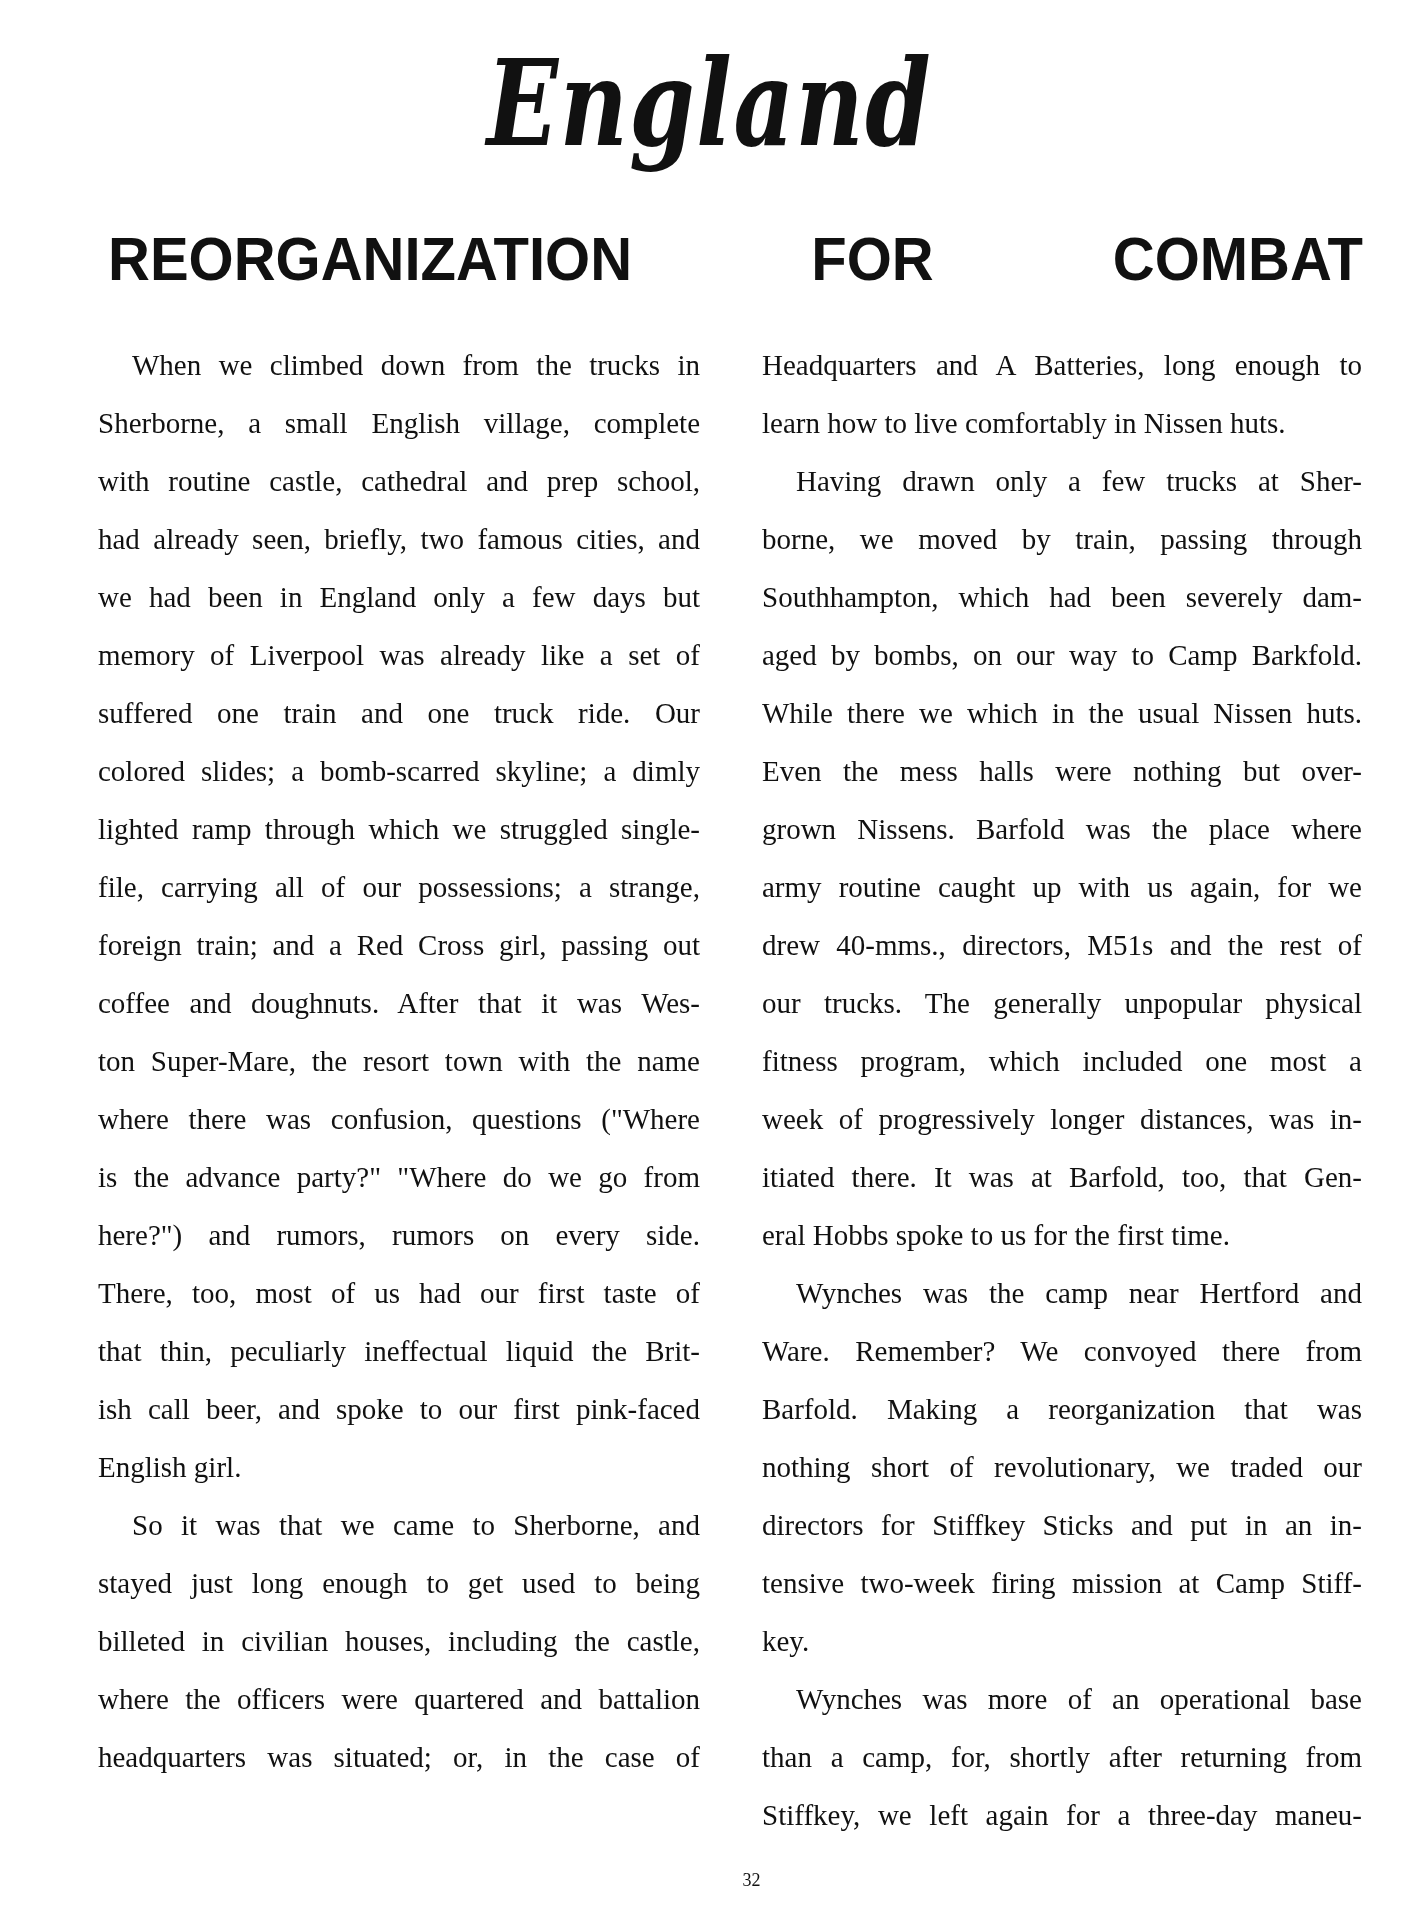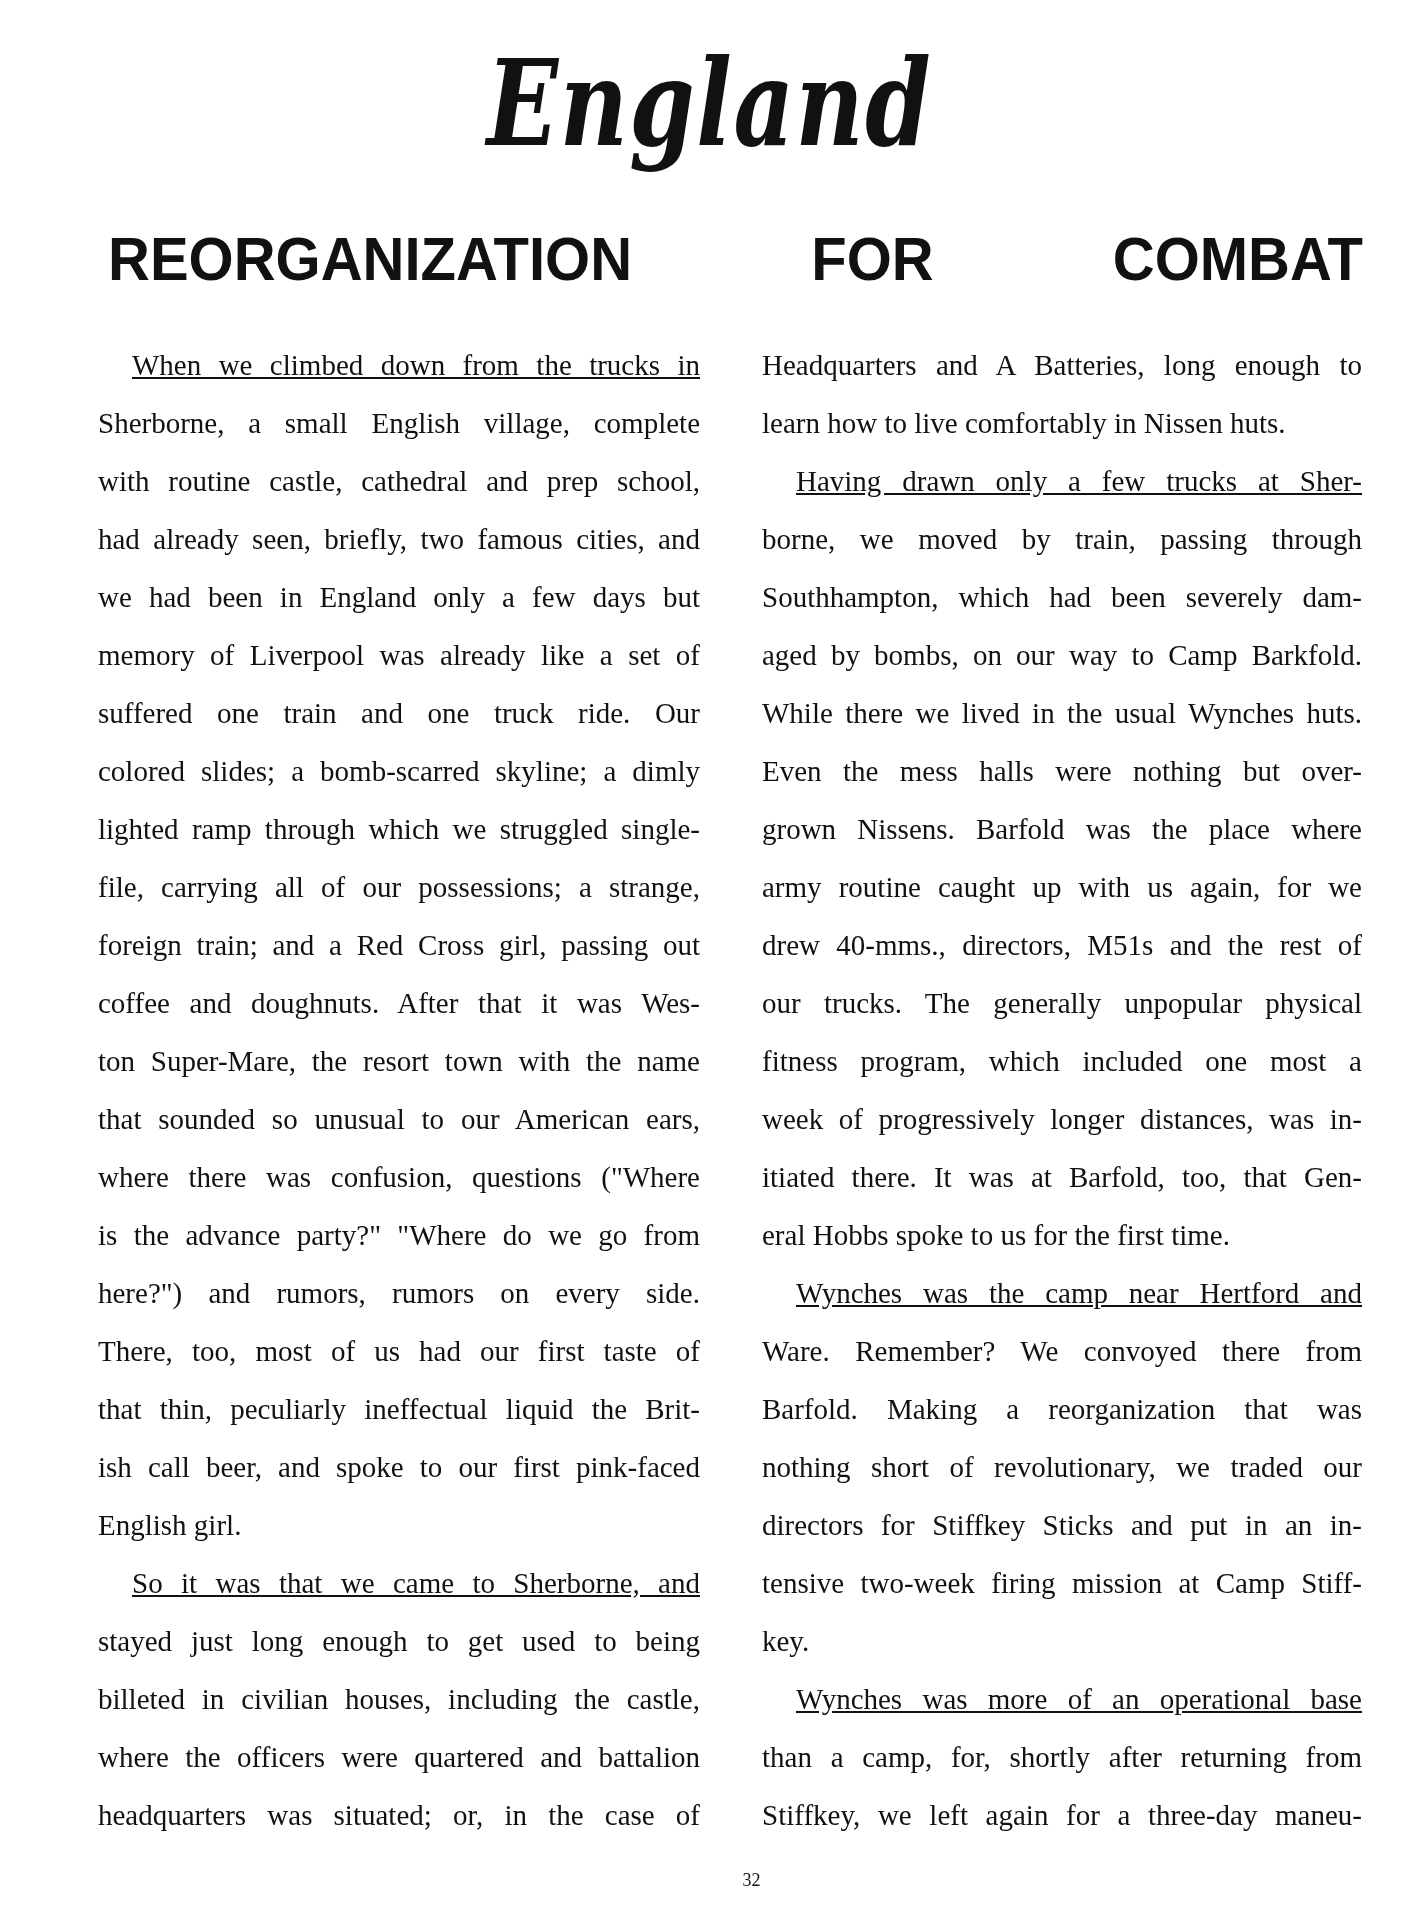--- a/index.html
+++ b/index.html
@@ -19,21 +19,21 @@
   }
   .col { position: absolute; top: 336px; }
   .col.left { left: 98px; width: 602px; }
   .col.right { left: 762px; width: 600px; }
   .line {
     font-family: "Liberation Serif", serif; font-size: 29px; height: 58px; line-height: 58px;
     text-align: justify; text-align-last: justify; white-space: nowrap; overflow: visible;
     display: block;
   }
   .line.last { text-align-last: left; }
-  .line.indent { padding-left: 34px; text-decoration: underline; }
+  .line.indent { padding-left: 34px; }
   .page-number {
     position: absolute; left: 0; width: 1419px; top: 1868px; text-align: center;
     font-family: "Liberation Serif", serif; font-size: 18px; line-height: 24px; padding-left: 42px;
   }
 </style>
 </head>
 <body>
 
 <div class="page">
   <div class="script-title">England</div>
@@ -46,42 +46,41 @@
       <span class="line">had already seen, briefly, two famous cities, and</span>
       <span class="line">we had been in England only a few days but</span>
       <span class="line">memory of Liverpool was already like a set of</span>
       <span class="line">suffered one train and one truck ride.  Our</span>
       <span class="line">colored slides; a bomb-scarred skyline; a dimly</span>
       <span class="line">lighted ramp through which we struggled single-</span>
       <span class="line">file, carrying all of our possessions; a strange,</span>
       <span class="line">foreign train; and a Red Cross girl, passing out</span>
       <span class="line">coffee and doughnuts.  After that it was Wes-</span>
       <span class="line">ton Super-Mare, the resort town with the name</span>
-      <span class="line">that sounded so unusual to our American ears,</span>
       <span class="line">where there was confusion, questions ("Where</span>
       <span class="line">is the advance party?" "Where do we go from</span>
       <span class="line">here?") and rumors, rumors on every side.</span>
       <span class="line">There, too, most of us had our first taste of</span>
       <span class="line">that thin, peculiarly ineffectual liquid the Brit-</span>
       <span class="line">ish call beer, and spoke to our first pink-faced</span>
       <span class="line last">English girl.</span>
       <span class="line indent">So it was that we came to Sherborne, and</span>
       <span class="line">stayed just long enough to get used to being</span>
       <span class="line">billeted in civilian houses, including the castle,</span>
       <span class="line">where the officers were quartered and battalion</span>
       <span class="line">headquarters was situated; or, in the case of</span>
     </div>
   <div class="col right">
       <span class="line">Headquarters and A Batteries, long enough to</span>
       <span class="line last">learn how to live comfortably in Nissen huts.</span>
       <span class="line indent">Having drawn only a few trucks at Sher-</span>
       <span class="line">borne, we moved by train, passing through</span>
       <span class="line">Southhampton, which had been severely dam-</span>
       <span class="line">aged by bombs, on our way to Camp Barkfold.</span>
-      <span class="line">While there we lived in the usual Wynches huts.</span>
+      <span class="line">While there we which in the usual Nissen huts.</span>
       <span class="line">Even the mess halls were nothing but over-</span>
       <span class="line">grown Nissens.  Barfold was the place where</span>
       <span class="line">army routine caught up with us again, for we</span>
       <span class="line">drew 40-mms., directors, M51s and the rest of</span>
       <span class="line">our trucks.  The generally unpopular physical</span>
       <span class="line">fitness program, which included one most a</span>
       <span class="line">week of progressively longer distances, was in-</span>
       <span class="line">itiated there.  It was at Barfold, too, that Gen-</span>
       <span class="line last">eral Hobbs spoke to us for the first time.</span>
       <span class="line indent">Wynches was the camp near Hertford and</span>

